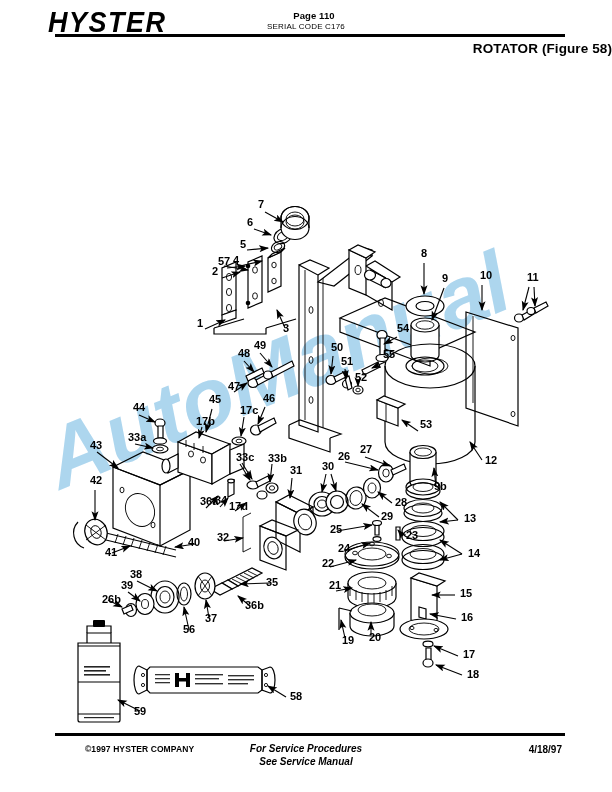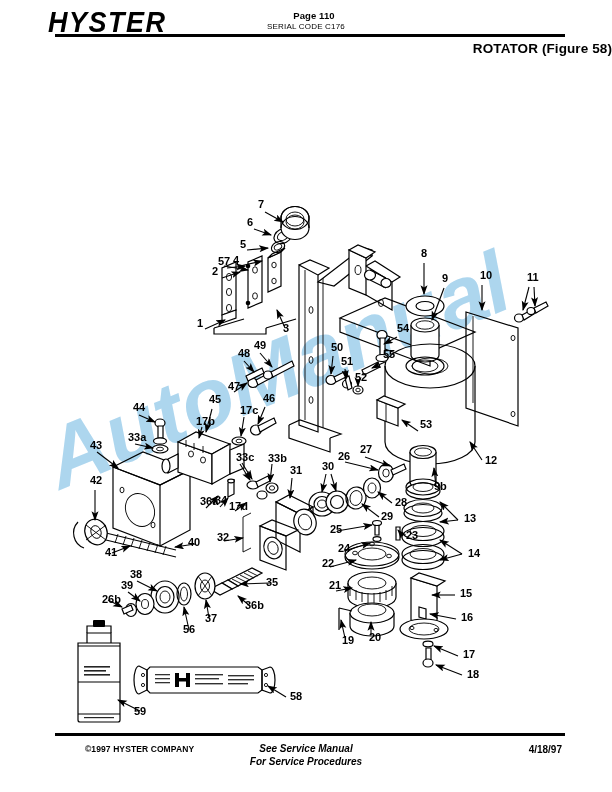--- a/index.html
+++ b/index.html
@@ -627,17 +627,17 @@
     <text class="cn" x="236" y="391">33c</text>
   </g>
 
 </svg>
 </div>
 
 <div id="footer-rule"></div>
 <div id="footer">
   <div id="copyright">©1997 HYSTER COMPANY</div>
   <div id="footer-center">
+    <div>For Service Procedures</div>
     <div>See Service Manual</div>
-    <div>For Service Procedures</div>
   </div>
   <div id="footer-date">4/18/97</div>
 </div>
 
 </body></html>

